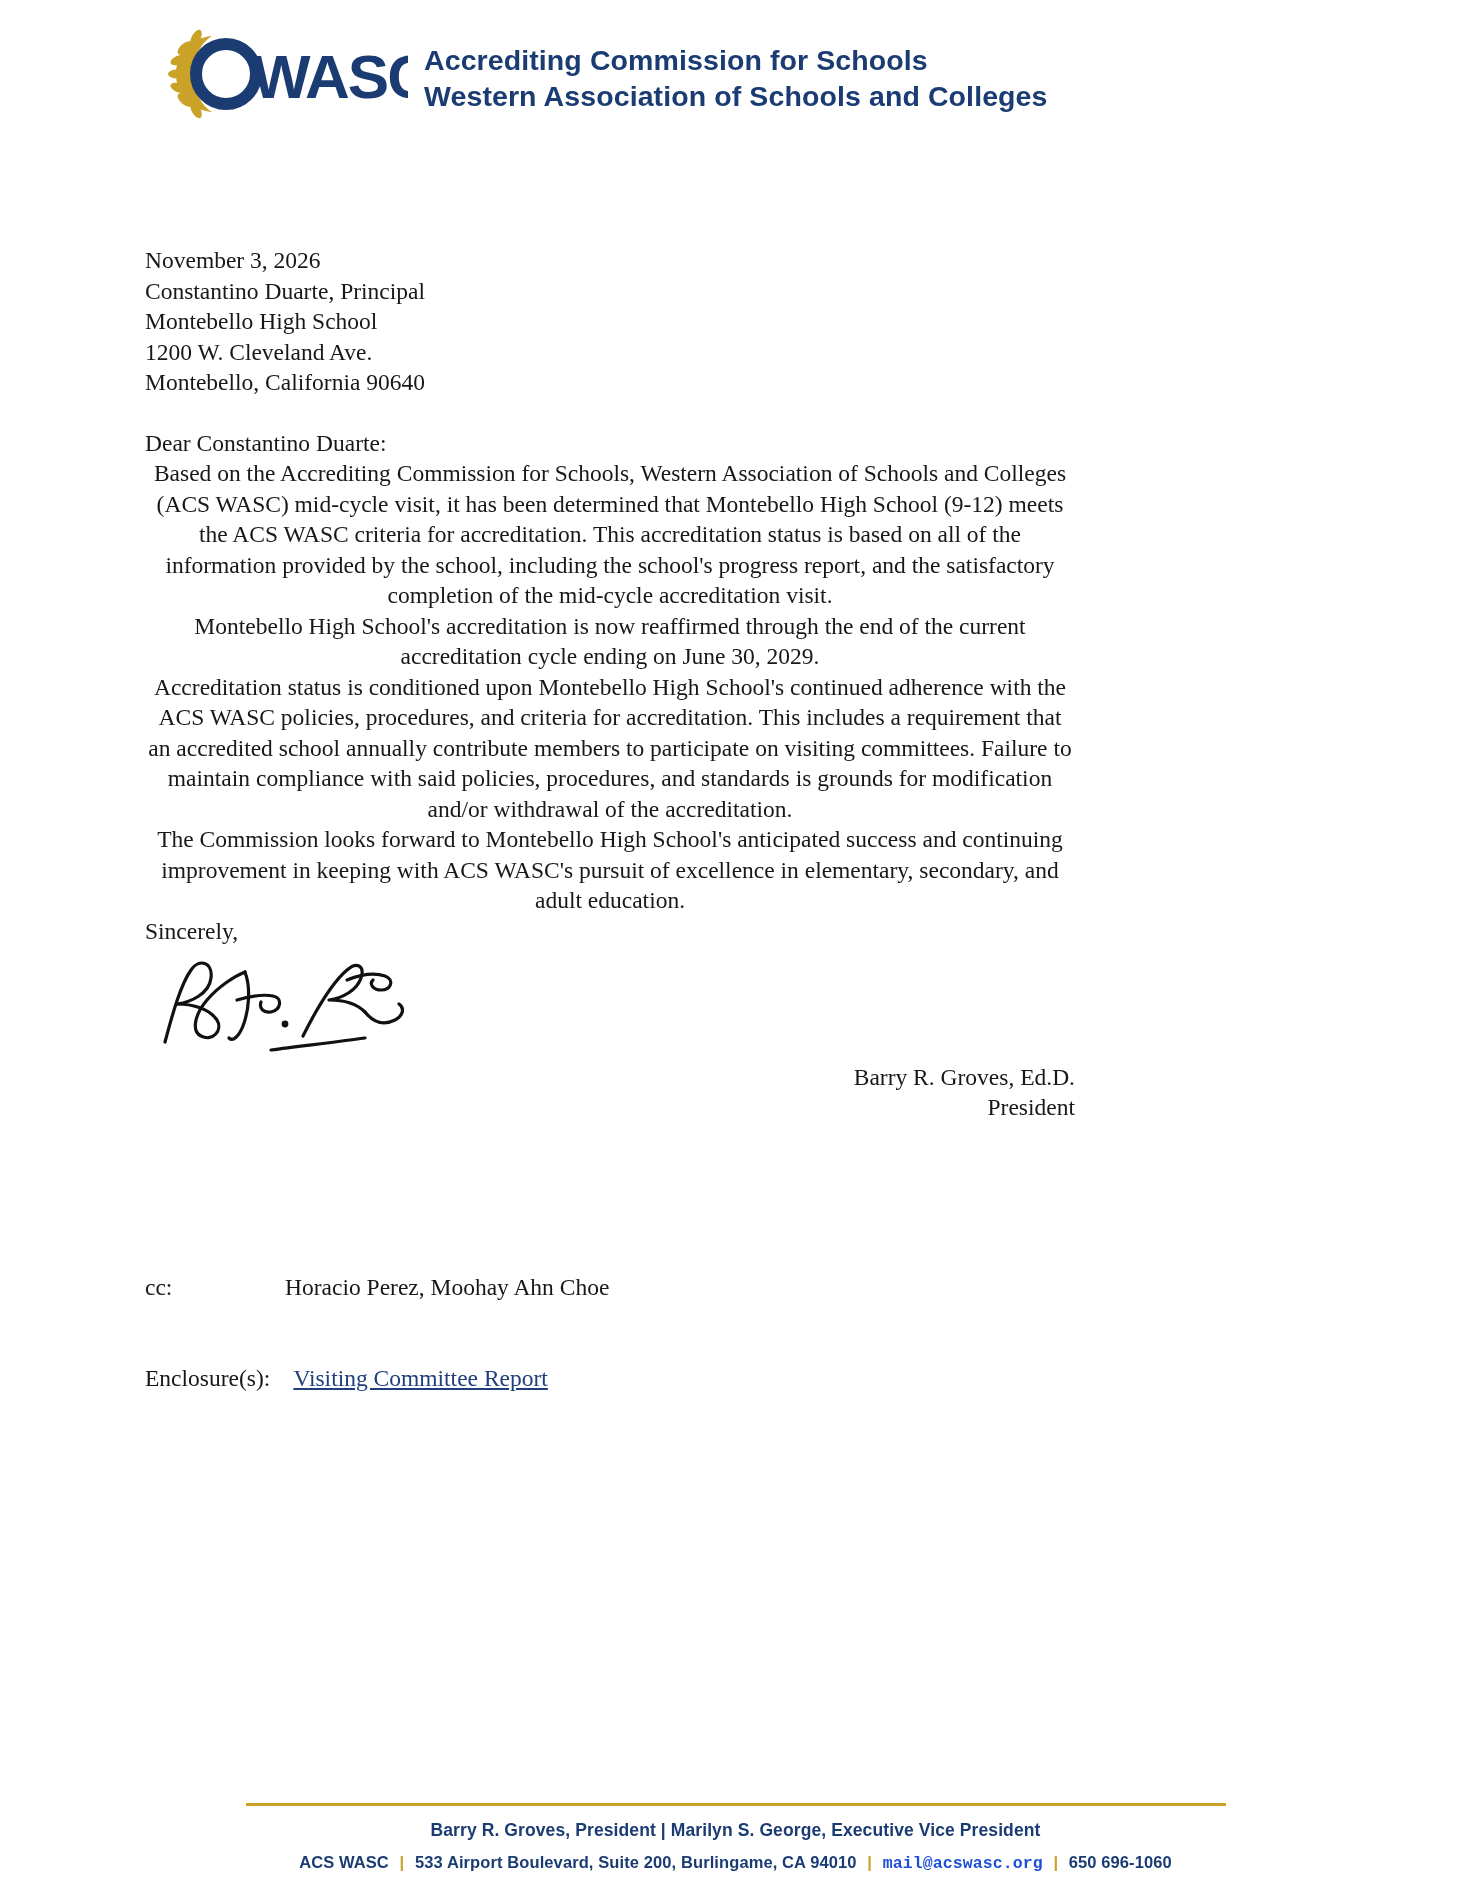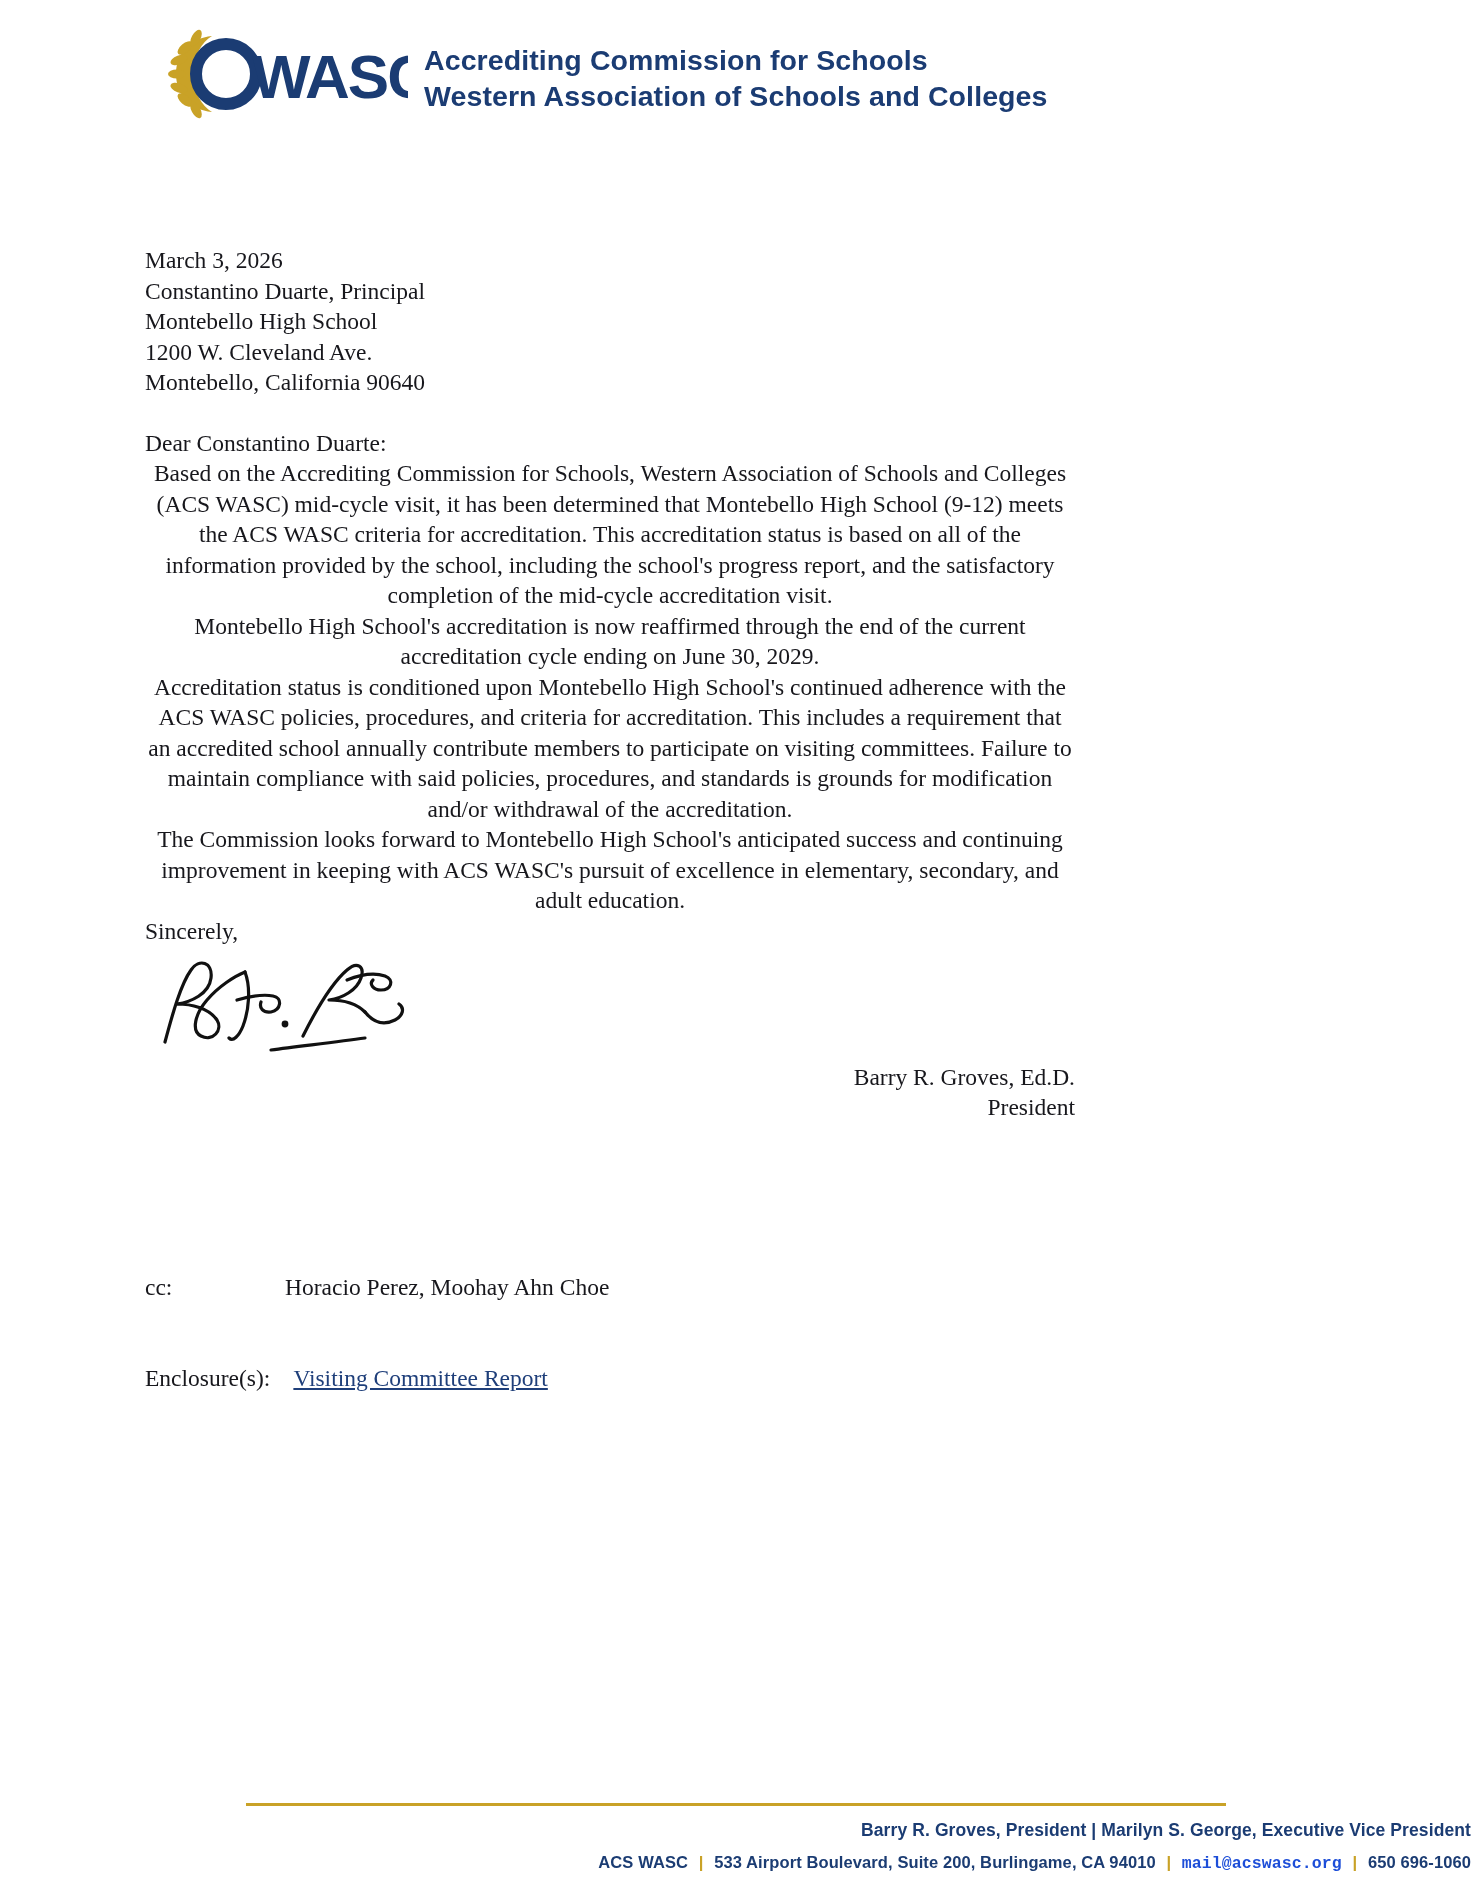--- a/index.html
+++ b/index.html
@@ -86,21 +86,21 @@
     text-decoration: underline;
     cursor: pointer;
   }
 
   
   .footer {
     position: absolute;
     left: 0;
     bottom: 30px;
     width: 1471px;
-    text-align: right;
+    text-align: center;
     font-family: "Liberation Sans", sans-serif;
     color: #1b3c73;
   }
   .footer-rule {
     width: 980px;
     height: 3px;
     background: #c9a227;
     margin: 0 auto 14px auto;
   }
   .footer-line1 {
@@ -143,21 +143,21 @@
   </div>
 
   <div class="lh-text">
     <div>Accrediting Commission for Schools</div>
     <div>Western Association of Schools and Colleges</div>
   </div>
 </div>
 
 <div class="letter">
 
-  <p class="date">March 3, 2026</p>
+  <p class="date">November 3, 2026</p>
 
   <div class="address">
     <div class="addr-line">Constantino Duarte, Principal</div>
     <div class="addr-line">Montebello High School</div>
     <div class="addr-line">1200 W. Cleveland Ave.</div>
     <div class="addr-line">Montebello, California 90640</div>
   </div>
 
   <p class="salutation">Dear Constantino Duarte:</p>
 

